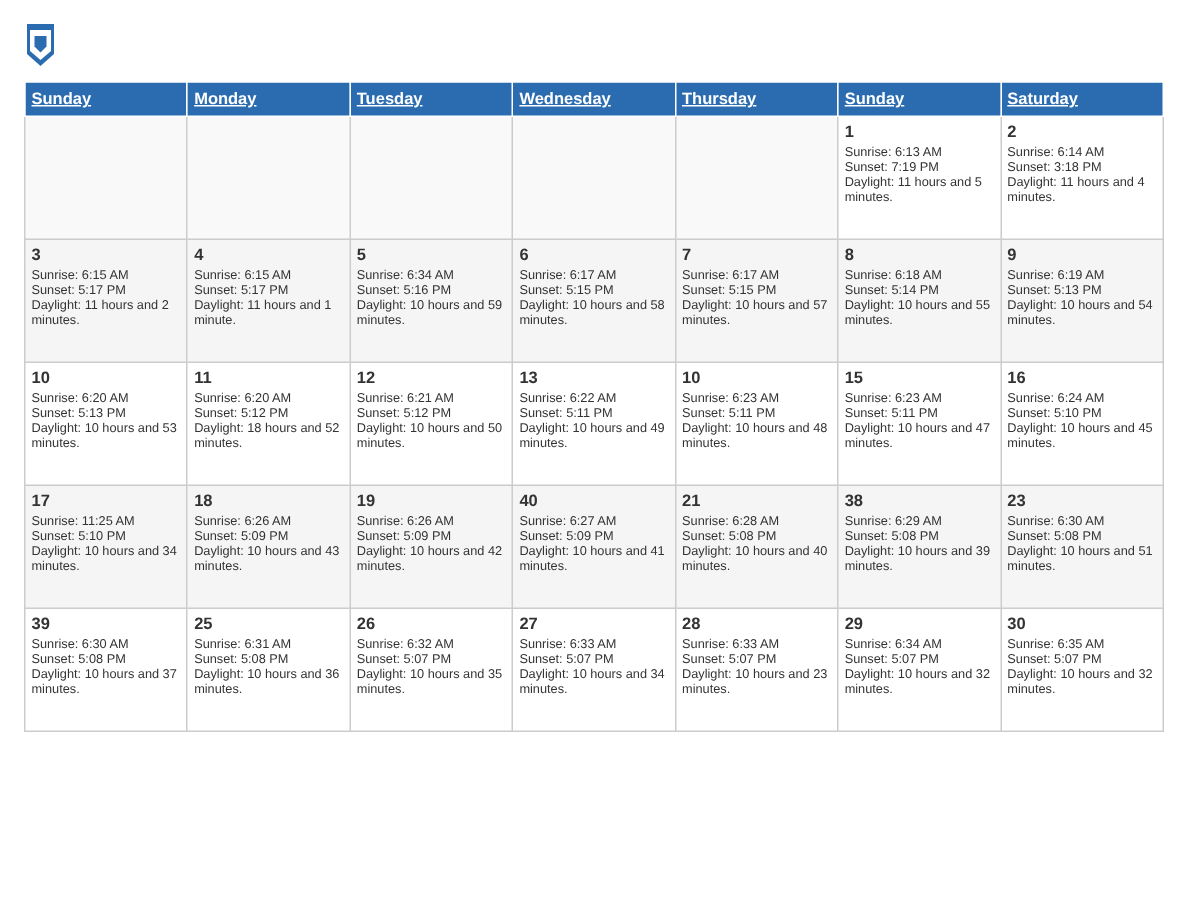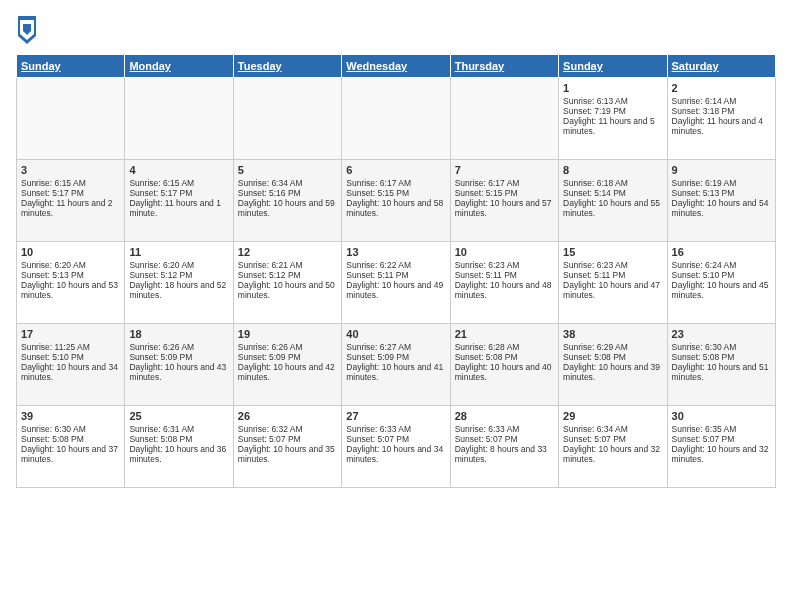--- a/index.html
+++ b/index.html
@@ -297,21 +297,21 @@
           <td>
             <div class="day-num">27</div>
             <div>Sunrise: 6:33 AM</div>
             <div>Sunset: 5:07 PM</div>
             <div>Daylight: 10 hours and 34 minutes.</div>
           </td>
           <td>
             <div class="day-num">28</div>
             <div>Sunrise: 6:33 AM</div>
             <div>Sunset: 5:07 PM</div>
-            <div>Daylight: 8 hours and 33 minutes.</div>
+            <div>Daylight: 10 hours and 23 minutes.</div>
           </td>
           <td>
             <div class="day-num">29</div>
             <div>Sunrise: 6:34 AM</div>
             <div>Sunset: 5:07 PM</div>
             <div>Daylight: 10 hours and 32 minutes.</div>
           </td>
           <td>
             <div class="day-num">30</div>
             <div>Sunrise: 6:35 AM</div>

